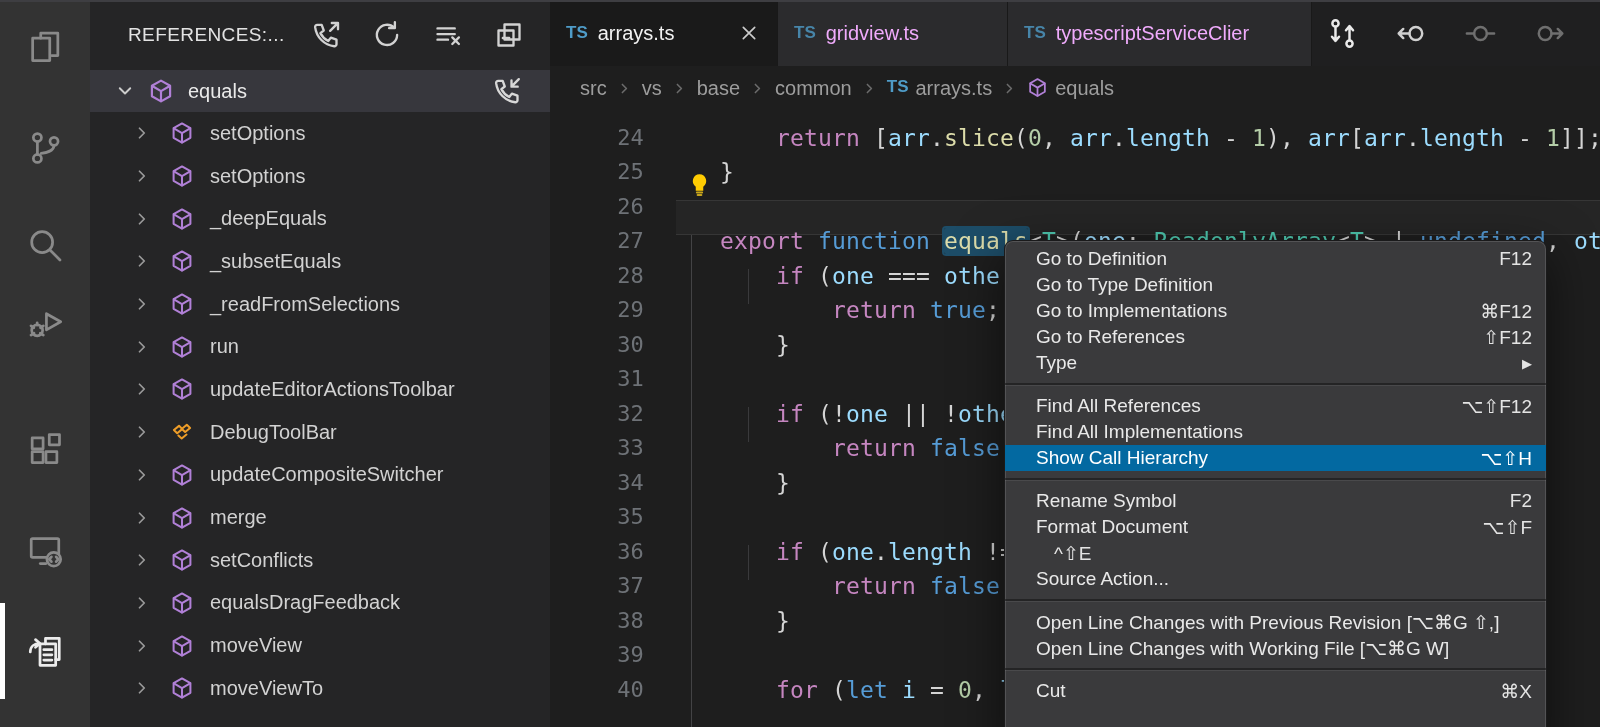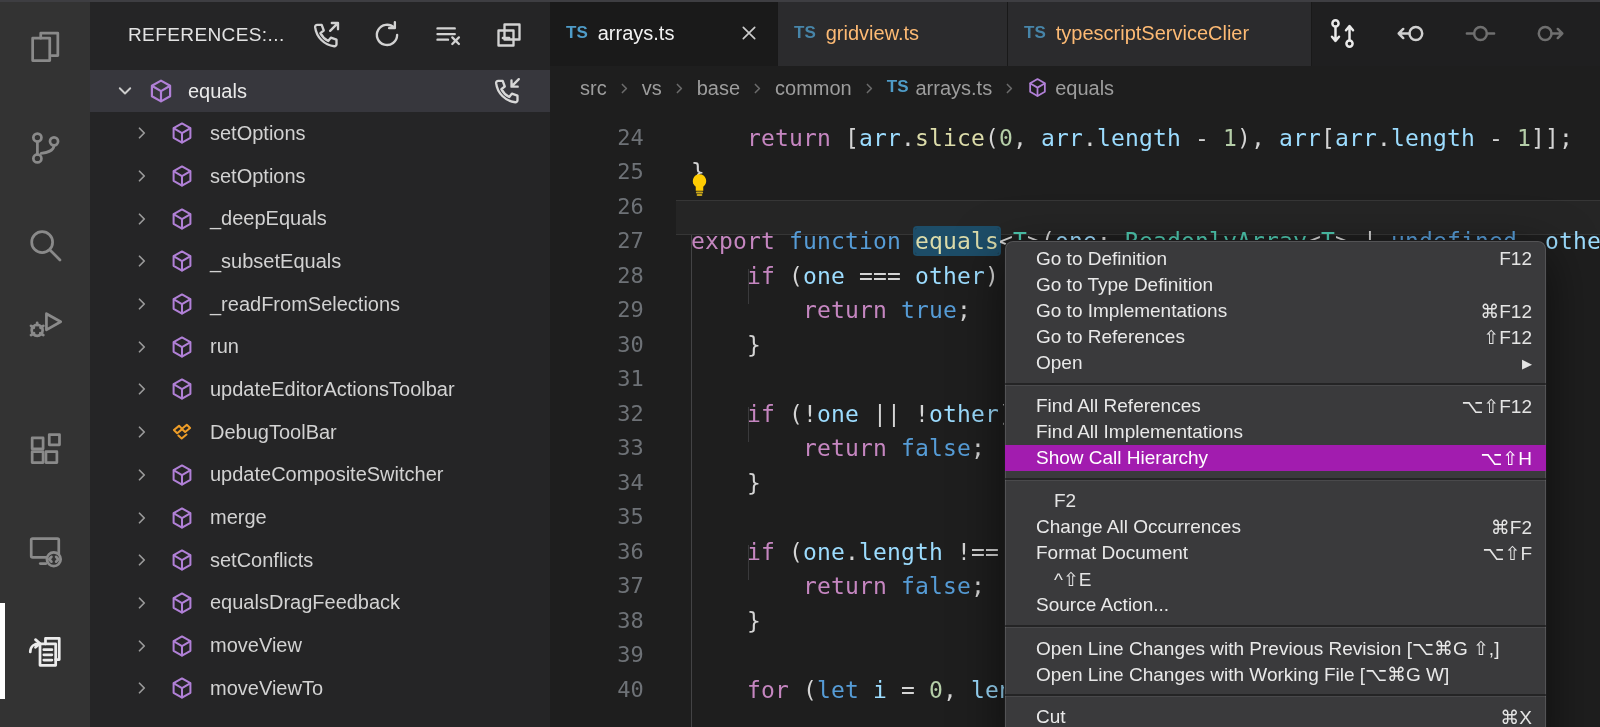--- a/index.html
+++ b/index.html
@@ -29,53 +29,53 @@
   .tree-row .lbl{font-size:20px;color:#d2d2d2;margin-left:16px;white-space:nowrap;}
 
   
   .editor{position:absolute;left:550px;right:0;top:0;bottom:0;background:#1e1e1e;}
   .tabbar{position:relative;height:66px;background:#1f1f20;display:flex;align-items:stretch;}
   .tab{display:flex;align-items:center;padding:0 16px;box-sizing:border-box;border-right:1px solid #191919;cursor:pointer;overflow:hidden;white-space:nowrap;}
   .tab .tlabel{font-size:20px;margin-left:10px;}
   .tab.active{background:#1a1a1a;}
   .tab.active .tlabel{color:#f2f2f2;}
   .tab.inactive{background:#2b2b2d;}
-  .tab.inactive .tlabel{color:#fdba74;}
+  .tab.inactive .tlabel{color:#f0abfc;}
   .tab .closex{margin-left:auto;color:#cccccc;display:flex;cursor:pointer;}
   .ts-ic{font-size:17px;font-weight:bold;color:#4f9cc8;letter-spacing:0;}
   .tab.inactive .ts-ic{opacity:.8;}
   .tab-actions{position:absolute;left:776px;top:0;height:66px;display:flex;align-items:center;gap:36px;}
   .tab-actions .icbtn{display:flex;cursor:pointer;}
 
   .breadcrumb{height:44px;display:flex;align-items:center;padding-left:30px;gap:9px;font-size:20px;color:#9d9d9d;}
   .crumb{display:flex;align-items:flex-start;gap:7px;cursor:pointer;white-space:nowrap;}
   .crumb-sep{color:#6b6b6b;display:flex;}
 
   .code{position:relative;height:617px;overflow:hidden;font-family:"DejaVu Sans Mono",monospace;}
   .code-inner{position:relative;top:-24px;}
-  .code-line{display:flex;height:34.5px;line-height:34.5px;white-space:pre;font-size:23px;letter-spacing:.15px;position:relative;z-index:3;}
+  .code-line{display:flex;height:34.5px;line-height:34.5px;white-space:pre;font-size:23px;letter-spacing:.15px;position:relative;z-index:3;gap:29px;}
   .ln{width:94px;flex:none;text-align:right;color:#6e7277;font-size:22px;}
   .line-text{padding-left:47px;}
   .tok{white-space:pre;}
   .hl{background:#1d4d68;border-radius:2px;box-shadow:0 0 0 2px #1d4d68;}
   .cur-line{position:absolute;left:126px;right:0;height:34.5px;background:rgba(255,255,255,.035);
             border-top:1px solid rgba(255,255,255,.08);border-bottom:1px solid rgba(255,255,255,.08);box-sizing:border-box;z-index:1;}
   .iguide{position:absolute;width:1px;background:#434345;z-index:2;}
   .bulb{position:absolute;left:137px;z-index:4;display:flex;}
 
   
   .context-menu{position:absolute;left:1004px;top:240px;width:543px;height:520px;box-sizing:border-box;
       background:#3a3a3c;border-radius:9px;border:1px solid rgba(0,0,0,.55);
       box-shadow:0 14px 50px rgba(0,0,0,.55), inset 0 0 0 1px rgba(255,255,255,.13);
       padding:5px 0;z-index:100;font-size:19px;color:#e9e9e9;}
   .mi{height:26px;display:flex;align-items:center;padding:0 14px 0 31px;cursor:pointer;}
   .mi .mlbl{flex:1;white-space:nowrap;overflow:hidden;}
   .mi .msc{margin-left:18px;color:#e4e4e4;white-space:nowrap;}
   .mi .sub{margin-left:18px;font-size:13px;color:#e4e4e4;}
-  .mi.hl-row{background:#a21caf;color:#ffffff;}
+  .mi.hl-row{background:#0369a1;color:#ffffff;}
   .mi.hl-row .msc{color:#ffffff;}
   .msep{margin:7px 0;border-top:2px solid rgba(15,15,15,.5);border-bottom:1px solid rgba(255,255,255,.08);}
 </style>
 </head>
 <body>
 
 <div class="app">
   <div class="topline"></div>
 
   <div class="activitybar" id="activitybar">
@@ -605,42 +605,39 @@
       </div>
       <div class="mi">
         <span class="mlbl">Go to Implementations</span>
         <span class="msc">⌘F12</span>
       </div>
       <div class="mi">
         <span class="mlbl">Go to References</span>
         <span class="msc">⇧F12</span>
       </div>
       <div class="mi">
-        <span class="mlbl">Open</span>
+        <span class="mlbl">Type</span>
         <span class="sub">▶</span>
       </div>
       <div class="msep"></div>
       <div class="mi">
         <span class="mlbl">Find All References</span>
         <span class="msc">⌥⇧F12</span>
       </div>
       <div class="mi">
         <span class="mlbl">Find All Implementations</span>
       </div>
       <div class="mi hl-row">
         <span class="mlbl">Show Call Hierarchy</span>
         <span class="msc">⌥⇧H</span>
       </div>
       <div class="msep"></div>
       <div class="mi">
+        <span class="mlbl">Rename Symbol</span>
         <span class="msc">F2</span>
-      </div>
-      <div class="mi">
-        <span class="mlbl">Change All Occurrences</span>
-        <span class="msc">⌘F2</span>
       </div>
       <div class="mi">
         <span class="mlbl">Format Document</span>
         <span class="msc">⌥⇧F</span>
       </div>
       <div class="mi">
         <span class="msc">^⇧E</span>
       </div>
       <div class="mi">
         <span class="mlbl">Source Action...</span>

